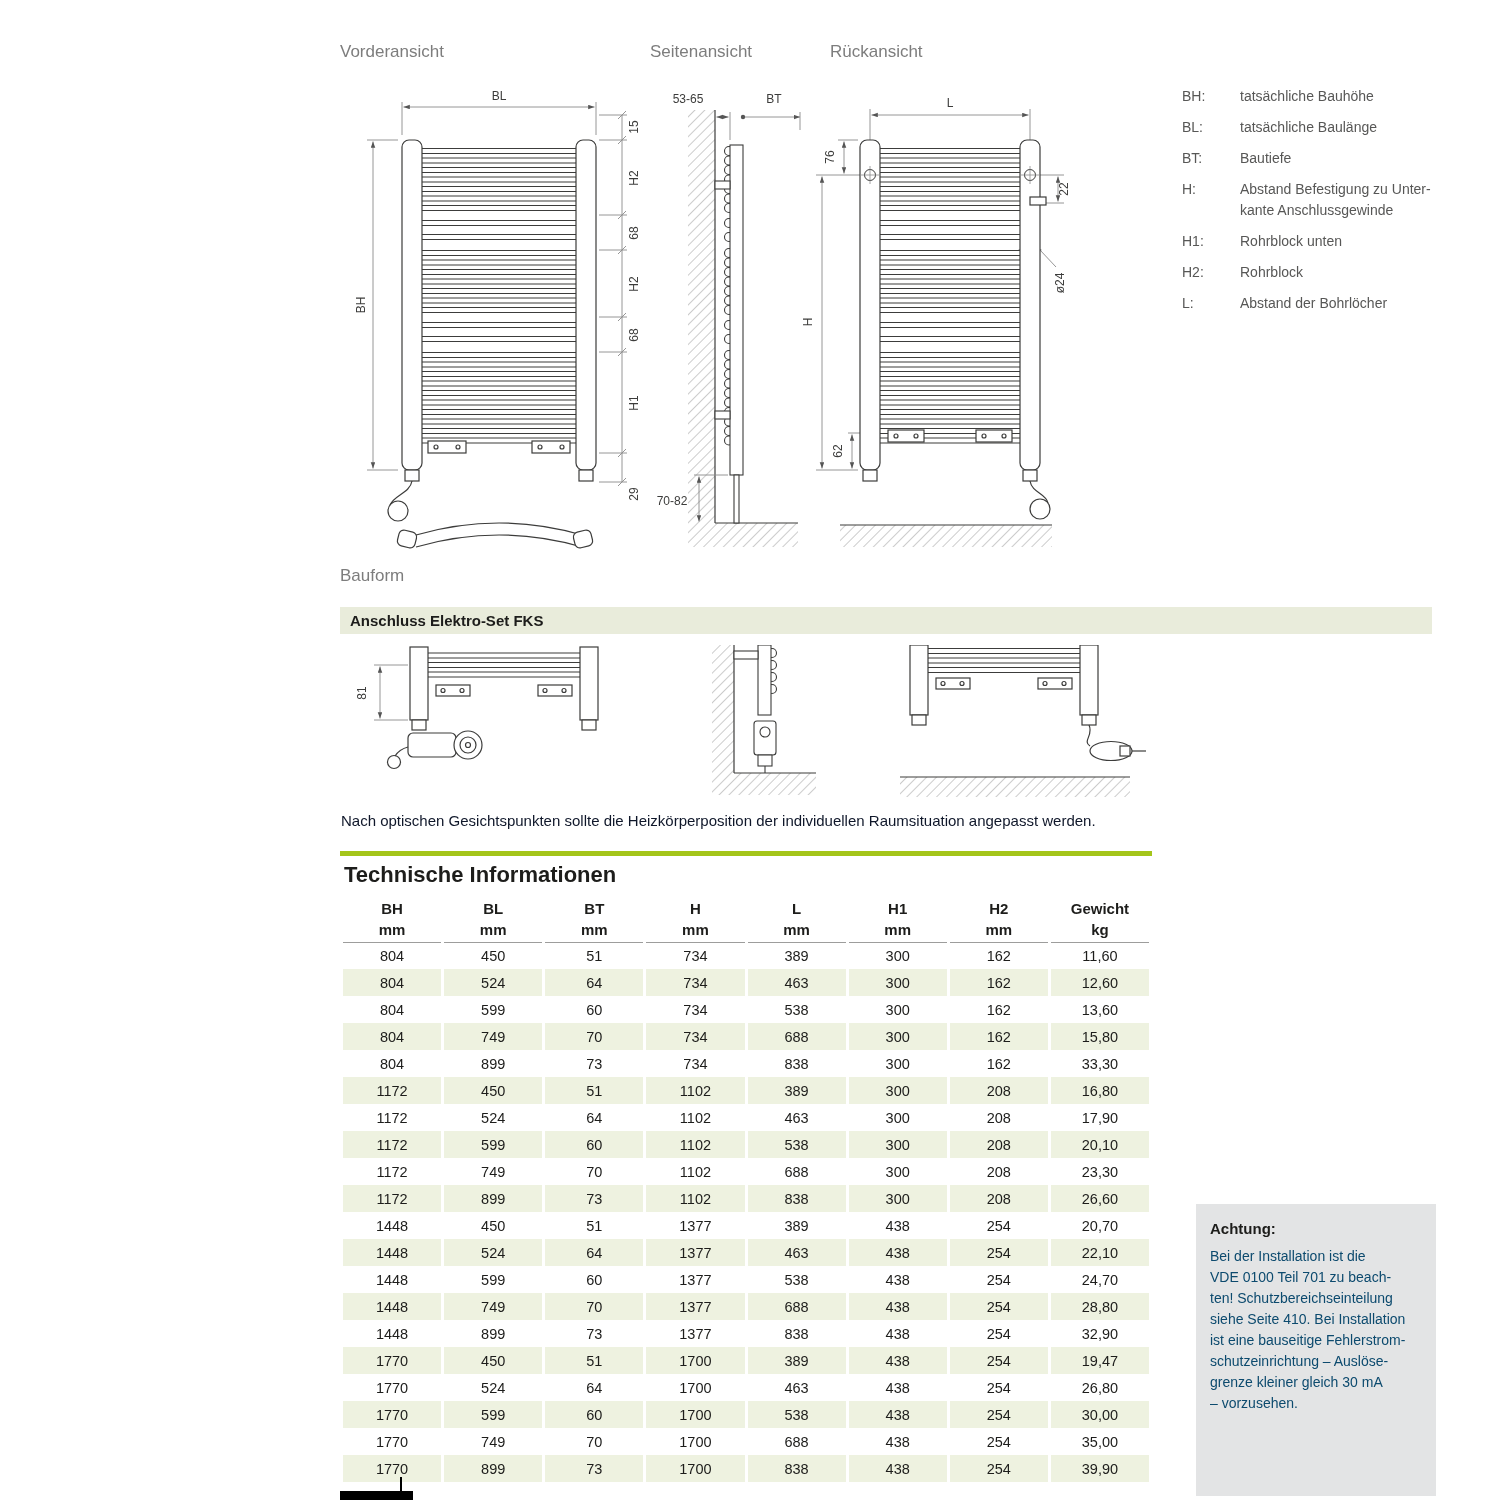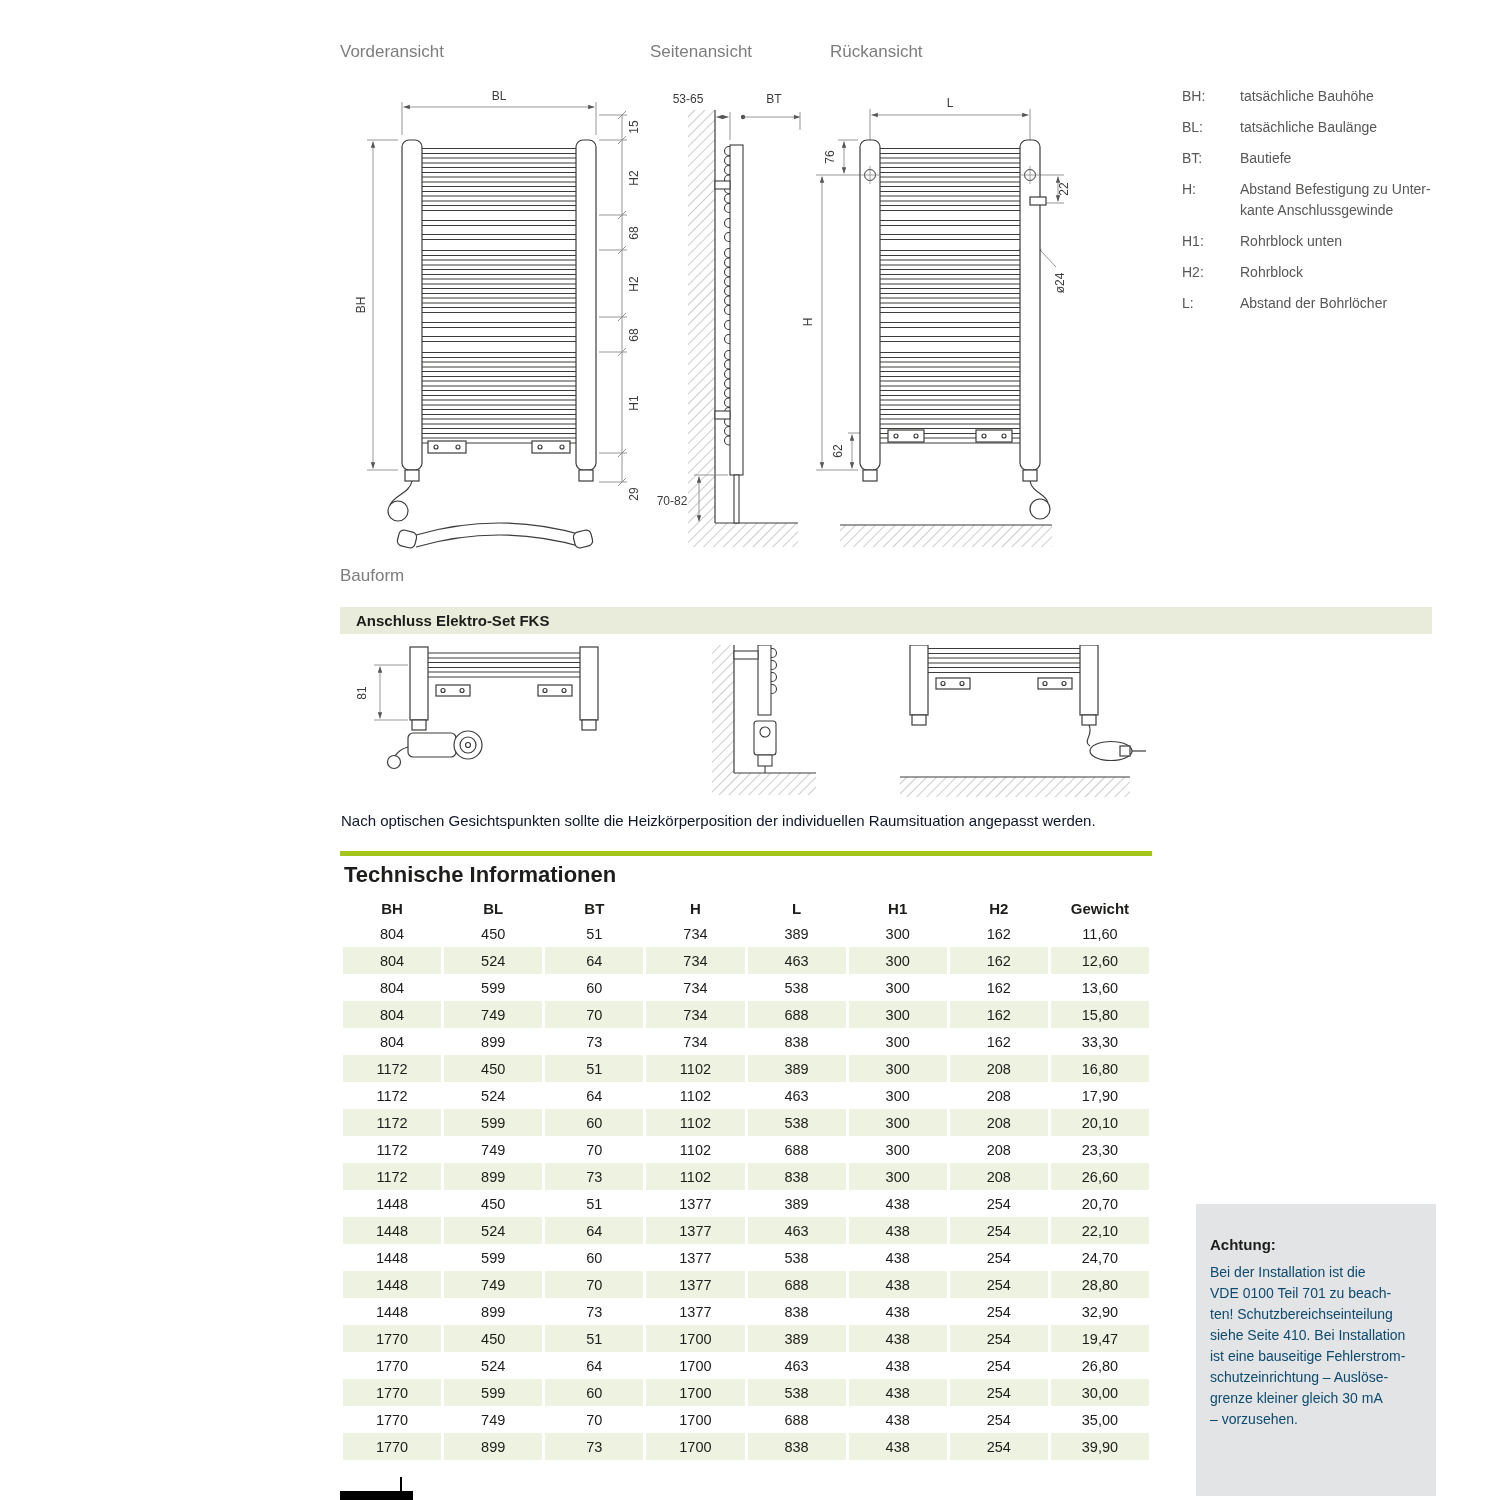--- a/index.html
+++ b/index.html
@@ -5,30 +5,30 @@
   *{margin:0;padding:0;box-sizing:border-box}
   html,body{width:1500px;height:1500px}
   body{position:relative;background:#fff;font-family:"Liberation Sans",sans-serif;color:#1d1d1b;overflow:hidden}
   .abs{position:absolute}
   .view-title{position:absolute;font-size:17px;color:#7d7d7d;text-align:left}
   svg text{font-size:12px;fill:#3c3c3b;font-family:"Liberation Sans",sans-serif}
   .legend{position:absolute;left:1182px;top:86px;width:300px;font-size:14px;color:#575756}
   .legend-row{display:flex;margin-bottom:10px;line-height:21px}
   .legend-key{width:58px;flex:none}
   .legend-desc{white-space:pre-line}
-  .section-bar{position:absolute;left:340px;top:607px;width:1092px;height:27px;background:var(--bar-bg,#e9ecdb);font-size:15px;font-weight:bold;line-height:27px;padding-left:16px;color:#1d1d1b}
+  .section-bar{position:absolute;left:340px;top:607px;width:1092px;height:27px;background:var(--bar-bg,#e9ecdb);font-size:15px;font-weight:bold;line-height:27px;padding-left:10px;color:#1d1d1b}
   .note{position:absolute;left:341px;top:812px;font-size:15px;color:#0f172a}
   .accent-line{position:absolute;left:340px;top:851px;width:812px;height:5px;background:var(--accent,#a4c51a)}
   .table-title{position:absolute;left:344px;top:862px;font-size:22px;font-weight:bold;color:#1d1d1b}
   .tech-table{position:absolute;left:340px;top:897px;width:812px;border-collapse:collapse;table-layout:fixed}
   .tech-table th{font-size:15px;font-weight:bold;text-align:center;height:23px}
   .tech-table tr.units th{border-bottom:1.5px solid #9d9d9c;height:22px;padding-bottom:3px}
   .tech-table td{font-size:14.5px;text-align:center;height:27px;border-left:3px solid #fff;border-right:3px solid #fff}
   .tech-table tbody tr:nth-child(even) td{background:var(--row-tint,#eef2e0)}
-  .warning-box{position:absolute;left:1196px;top:1204px;width:240px;min-height:292px;background:var(--panel-bg,#e3e4e5);padding:32px 14px}
+  .warning-box{position:absolute;left:1196px;top:1204px;width:240px;min-height:292px;background:var(--panel-bg,#e3e4e5);padding:16px 14px}
   .warning-title{font-size:15px;font-weight:bold;margin-bottom:9px;color:#1d1d1b}
   .warning-text{font-size:14px;line-height:21px;white-space:pre-line;color:#0c4a6e}
   .footer-bar{position:absolute;left:340px;top:1491px;width:73px;height:9px;background:#000}
   .footer-tick{position:absolute;left:400px;top:1477px;width:2px;height:14px;background:#000}
 </style>
 </head>
 <body>
 
 <div class="view-title" style="left:340px;top:42px;width:300px">Vorderansicht</div>
 <div class="view-title" style="left:650px;top:42px;width:170px">Seitenansicht</div>
@@ -415,20 +415,30 @@
     <tr id="hdr-labels">
         <th>BH</th>
         <th>BL</th>
         <th>BT</th>
         <th>H</th>
         <th>L</th>
         <th>H1</th>
         <th>H2</th>
         <th>Gewicht</th>
       </tr>
+    <tr id="hdr-units" class="units">
+        <th>mm</th>
+        <th>mm</th>
+        <th>mm</th>
+        <th>mm</th>
+        <th>mm</th>
+        <th>mm</th>
+        <th>mm</th>
+        <th>kg</th>
+      </tr>
   </thead>
   <tbody id="table-body">
       <tr>
         <td>804</td>
         <td>450</td>
         <td>51</td>
         <td>734</td>
         <td>389</td>
         <td>300</td>
         <td>162</td>

